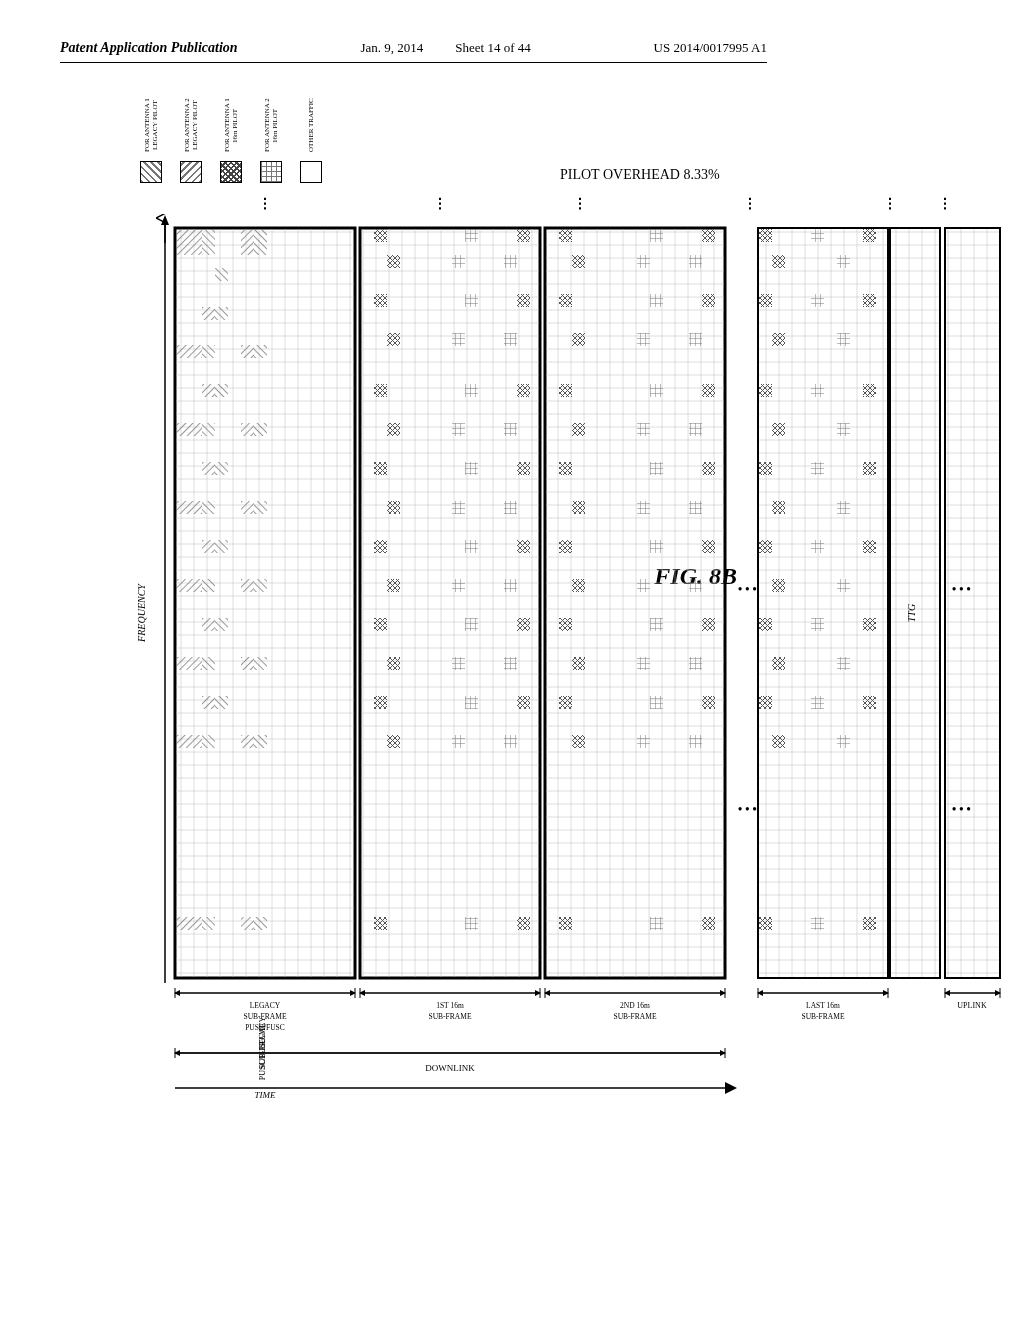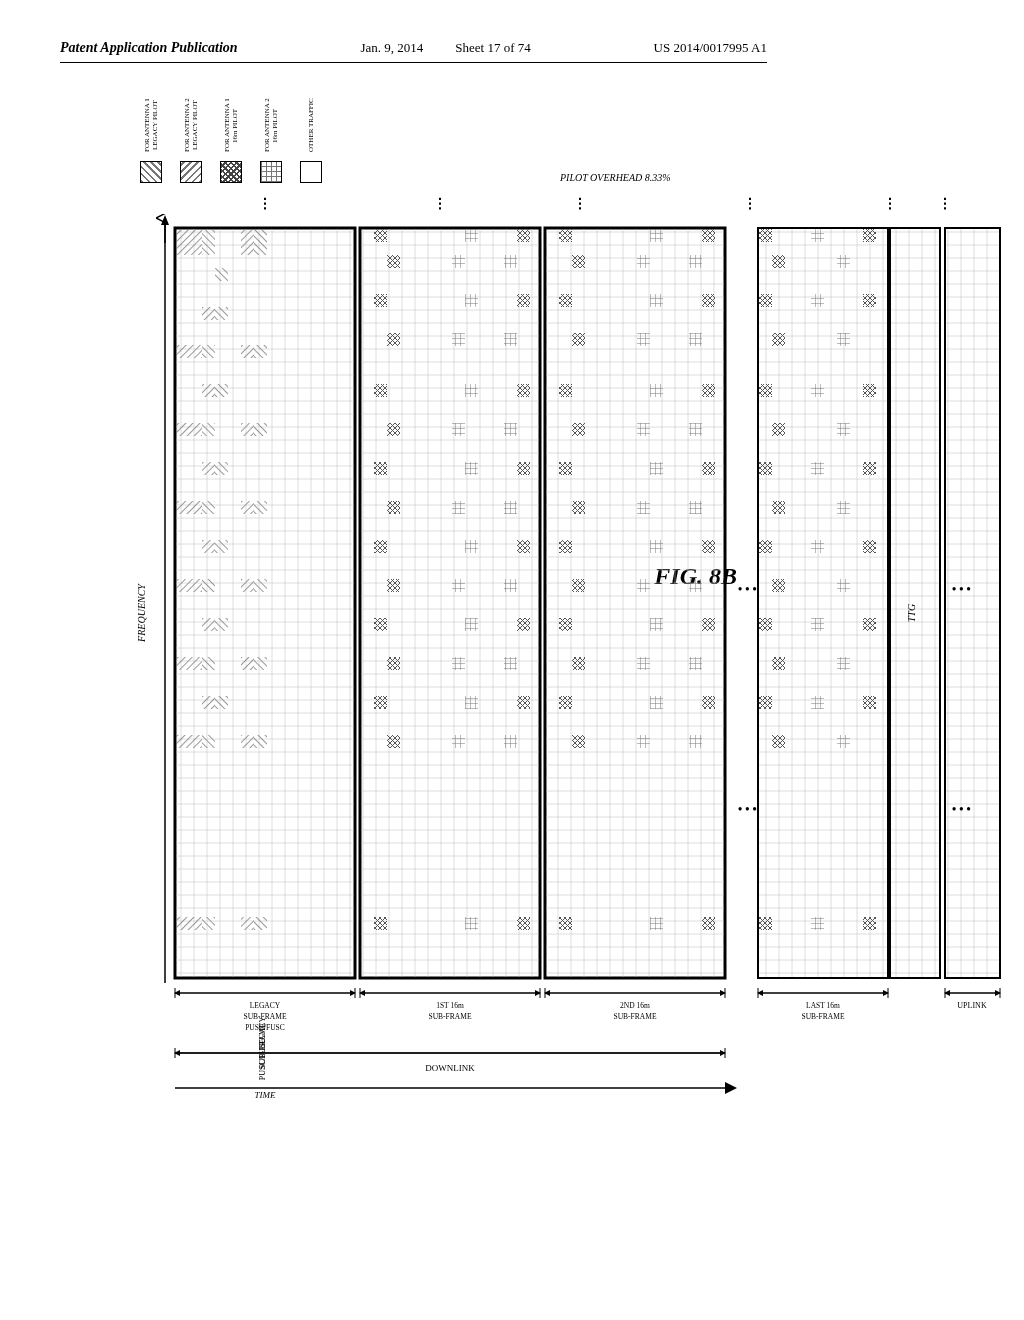--- a/index.html
+++ b/index.html
@@ -45,21 +45,21 @@
   </style>
 </head>
 <body>
 
 <div class="page">
 
   <div class="header">
     <div class="header-left">Patent Application Publication</div>
     <div class="header-center">
       <span>Jan. 9, 2014</span>
-      <span>Sheet 17 of 74</span>
+      <span>Sheet 14 of 44</span>
     </div>
     <div class="header-right">US 2014/0017995 A1</div>
   </div>
 
   <div style="position:relative; width:100%; height:1220px;">
 
     <div style="position:absolute; top:10px; left:80px; display:flex; gap:18px; align-items:flex-end;">
 
       <div style="display:flex;flex-direction:column;align-items:center;gap:3px;">
         <div style="font-size:7px;text-align:center;writing-mode:vertical-lr;transform:rotate(180deg);height:65px;line-height:1.2;">LEGACY PILOT<br>FOR ANTENNA 1</div>
@@ -87,21 +87,21 @@
             repeating-linear-gradient(90deg,#777 0px,#777 1.5px,transparent 1.5px,transparent 5px),
             repeating-linear-gradient(0deg,#777 0px,#777 1.5px,transparent 1.5px,transparent 5px);
         "></div>
       </div>
 
       <div style="display:flex;flex-direction:column;align-items:center;gap:3px;">
         <div style="font-size:7px;text-align:center;writing-mode:vertical-lr;transform:rotate(180deg);height:65px;line-height:1.2;">OTHER TRAFFIC</div>
         <div style="width:22px;height:22px;border:1.5px solid #000;background:#fff;"></div>
       </div>
 
-      <div style="margin-left:220px;font-size:10px;text-align:left;font-style:italic;">PILOT OVERHEAD
+      <div style="margin-left:220px;font-size:14px;text-align:left;">PILOT OVERHEAD
 8.33%</div>
     </div>
 
     <div style="position:absolute;right:30px;top:480px;font-size:24px;font-style:italic;font-weight:bold;">FIG. 8B</div>
 
     <svg style="position:absolute;top:110px;left:30px;" width="920" height="1000" xmlns="http://www.w3.org/2000/svg">
       <defs>
 
         <pattern id="h1" patternUnits="userSpaceOnUse" width="5" height="5" patternTransform="rotate(45)">
           <line x1="0" y1="0" x2="0" y2="5" stroke="#777" stroke-width="1.5"></line>

